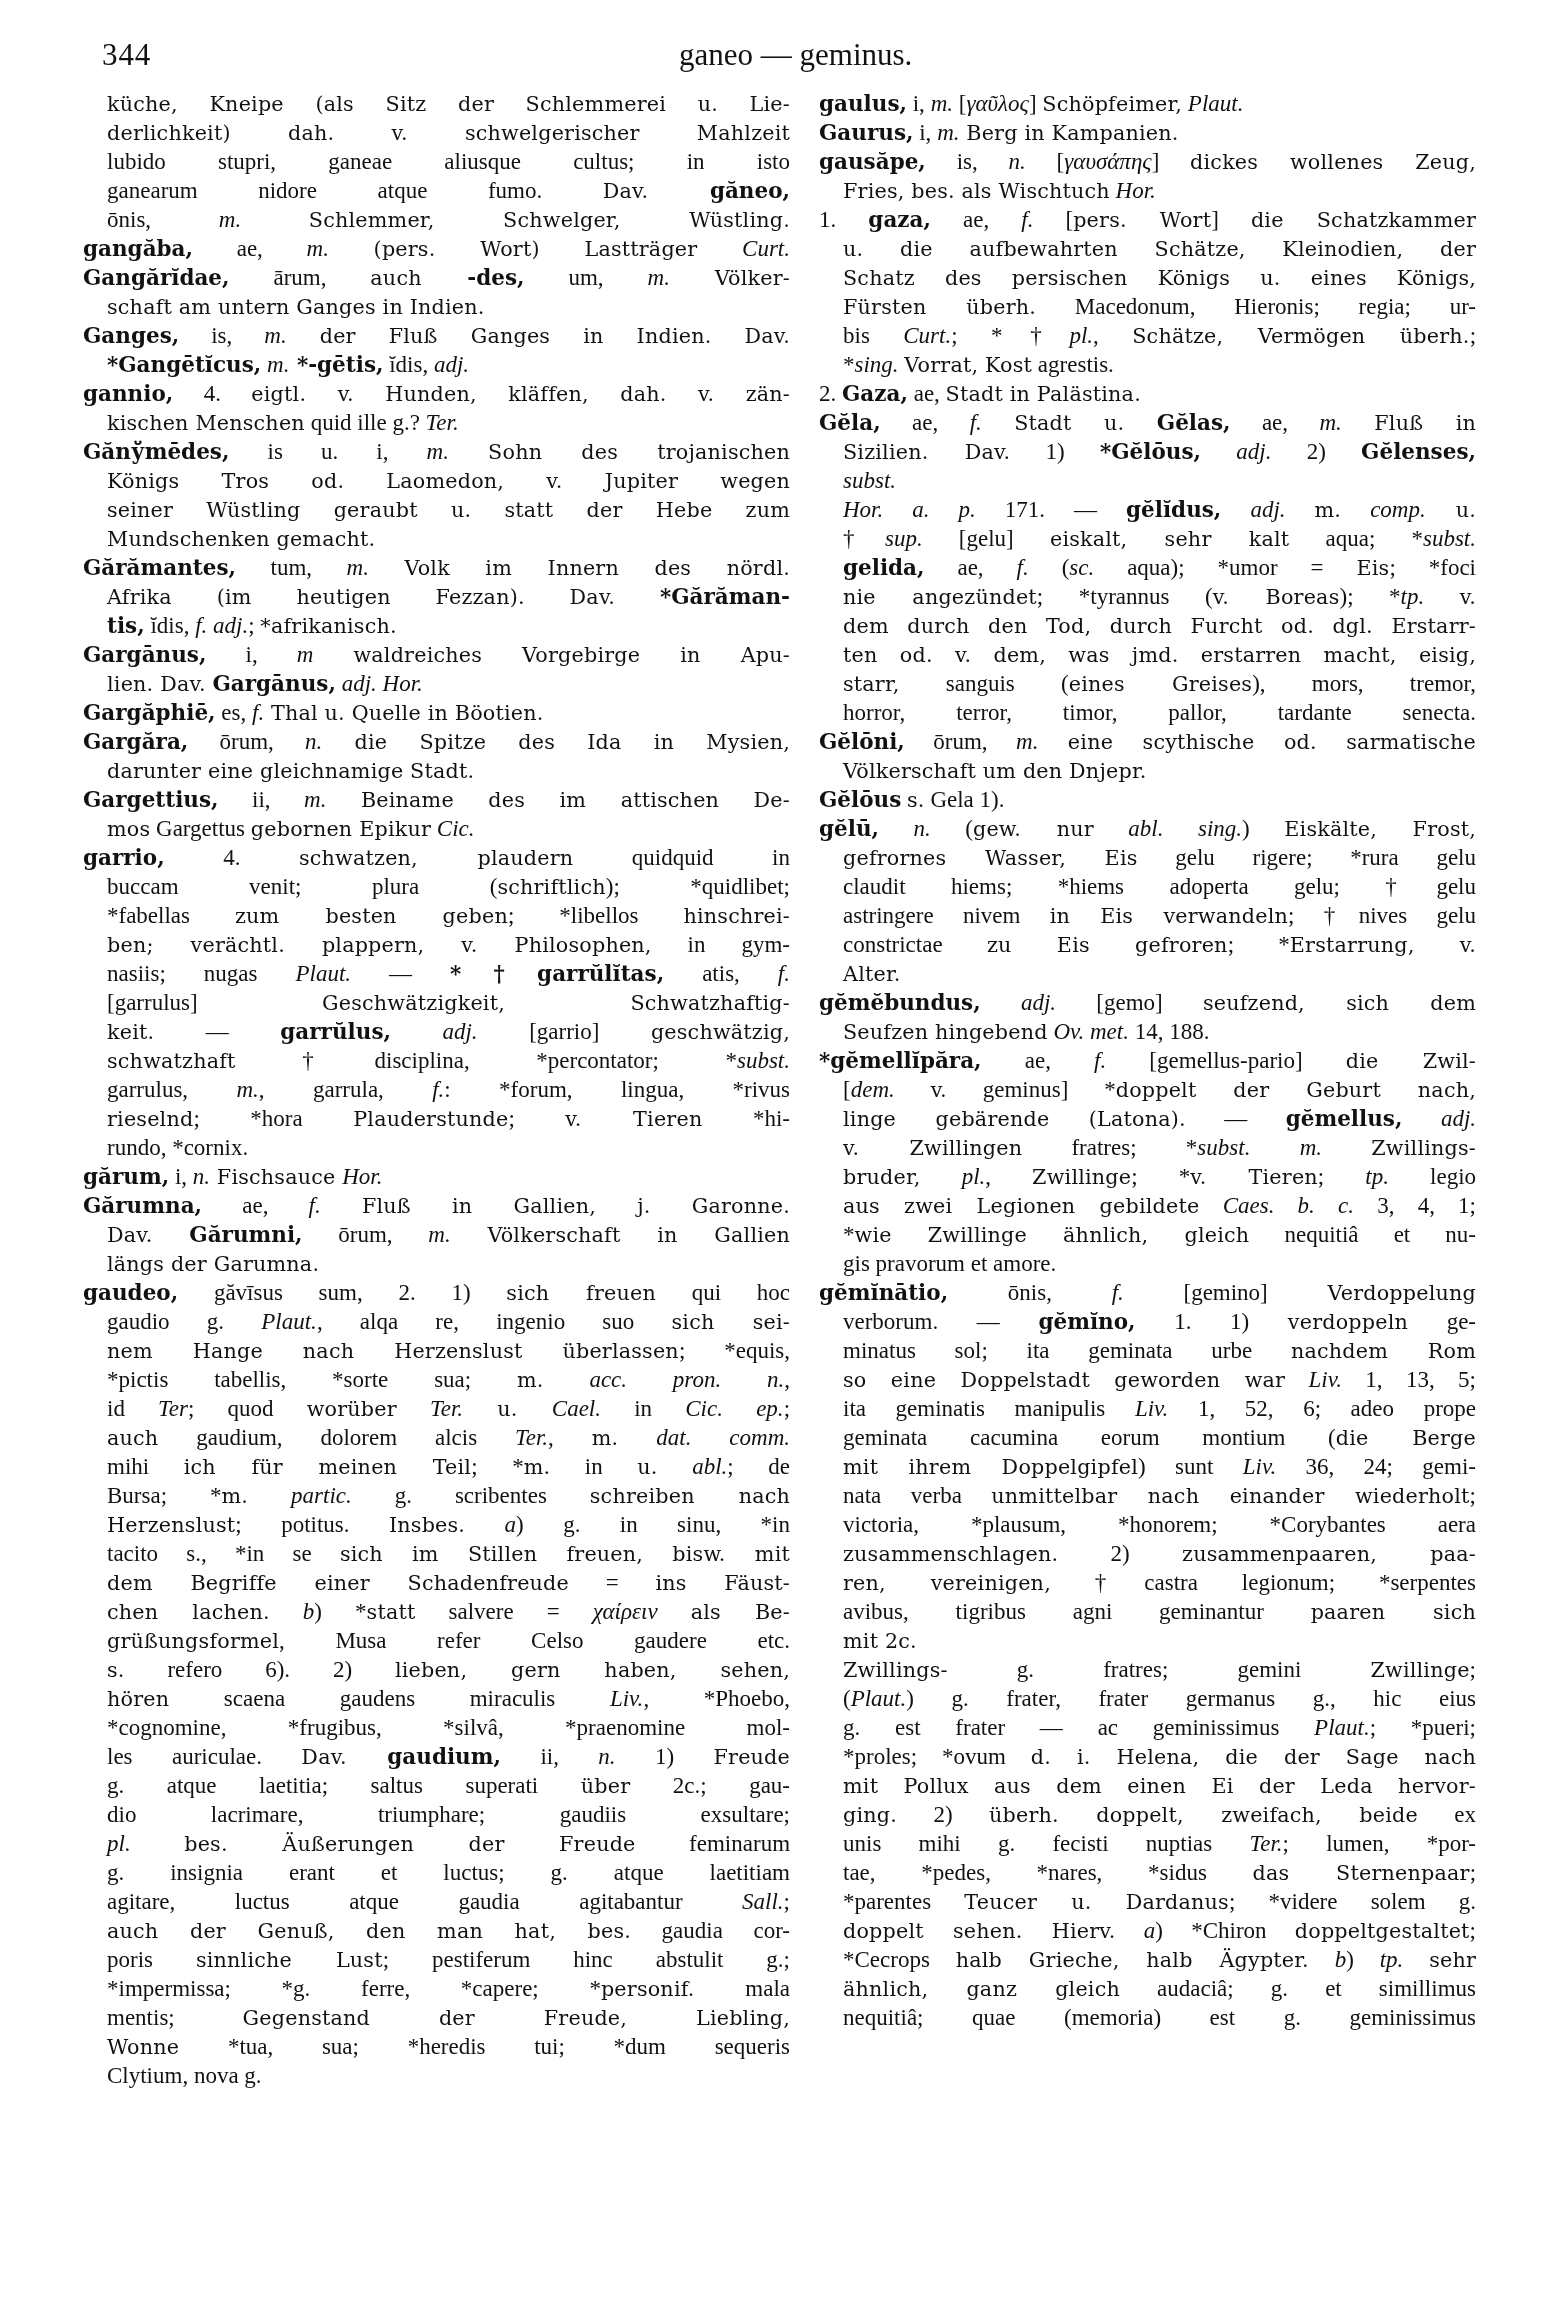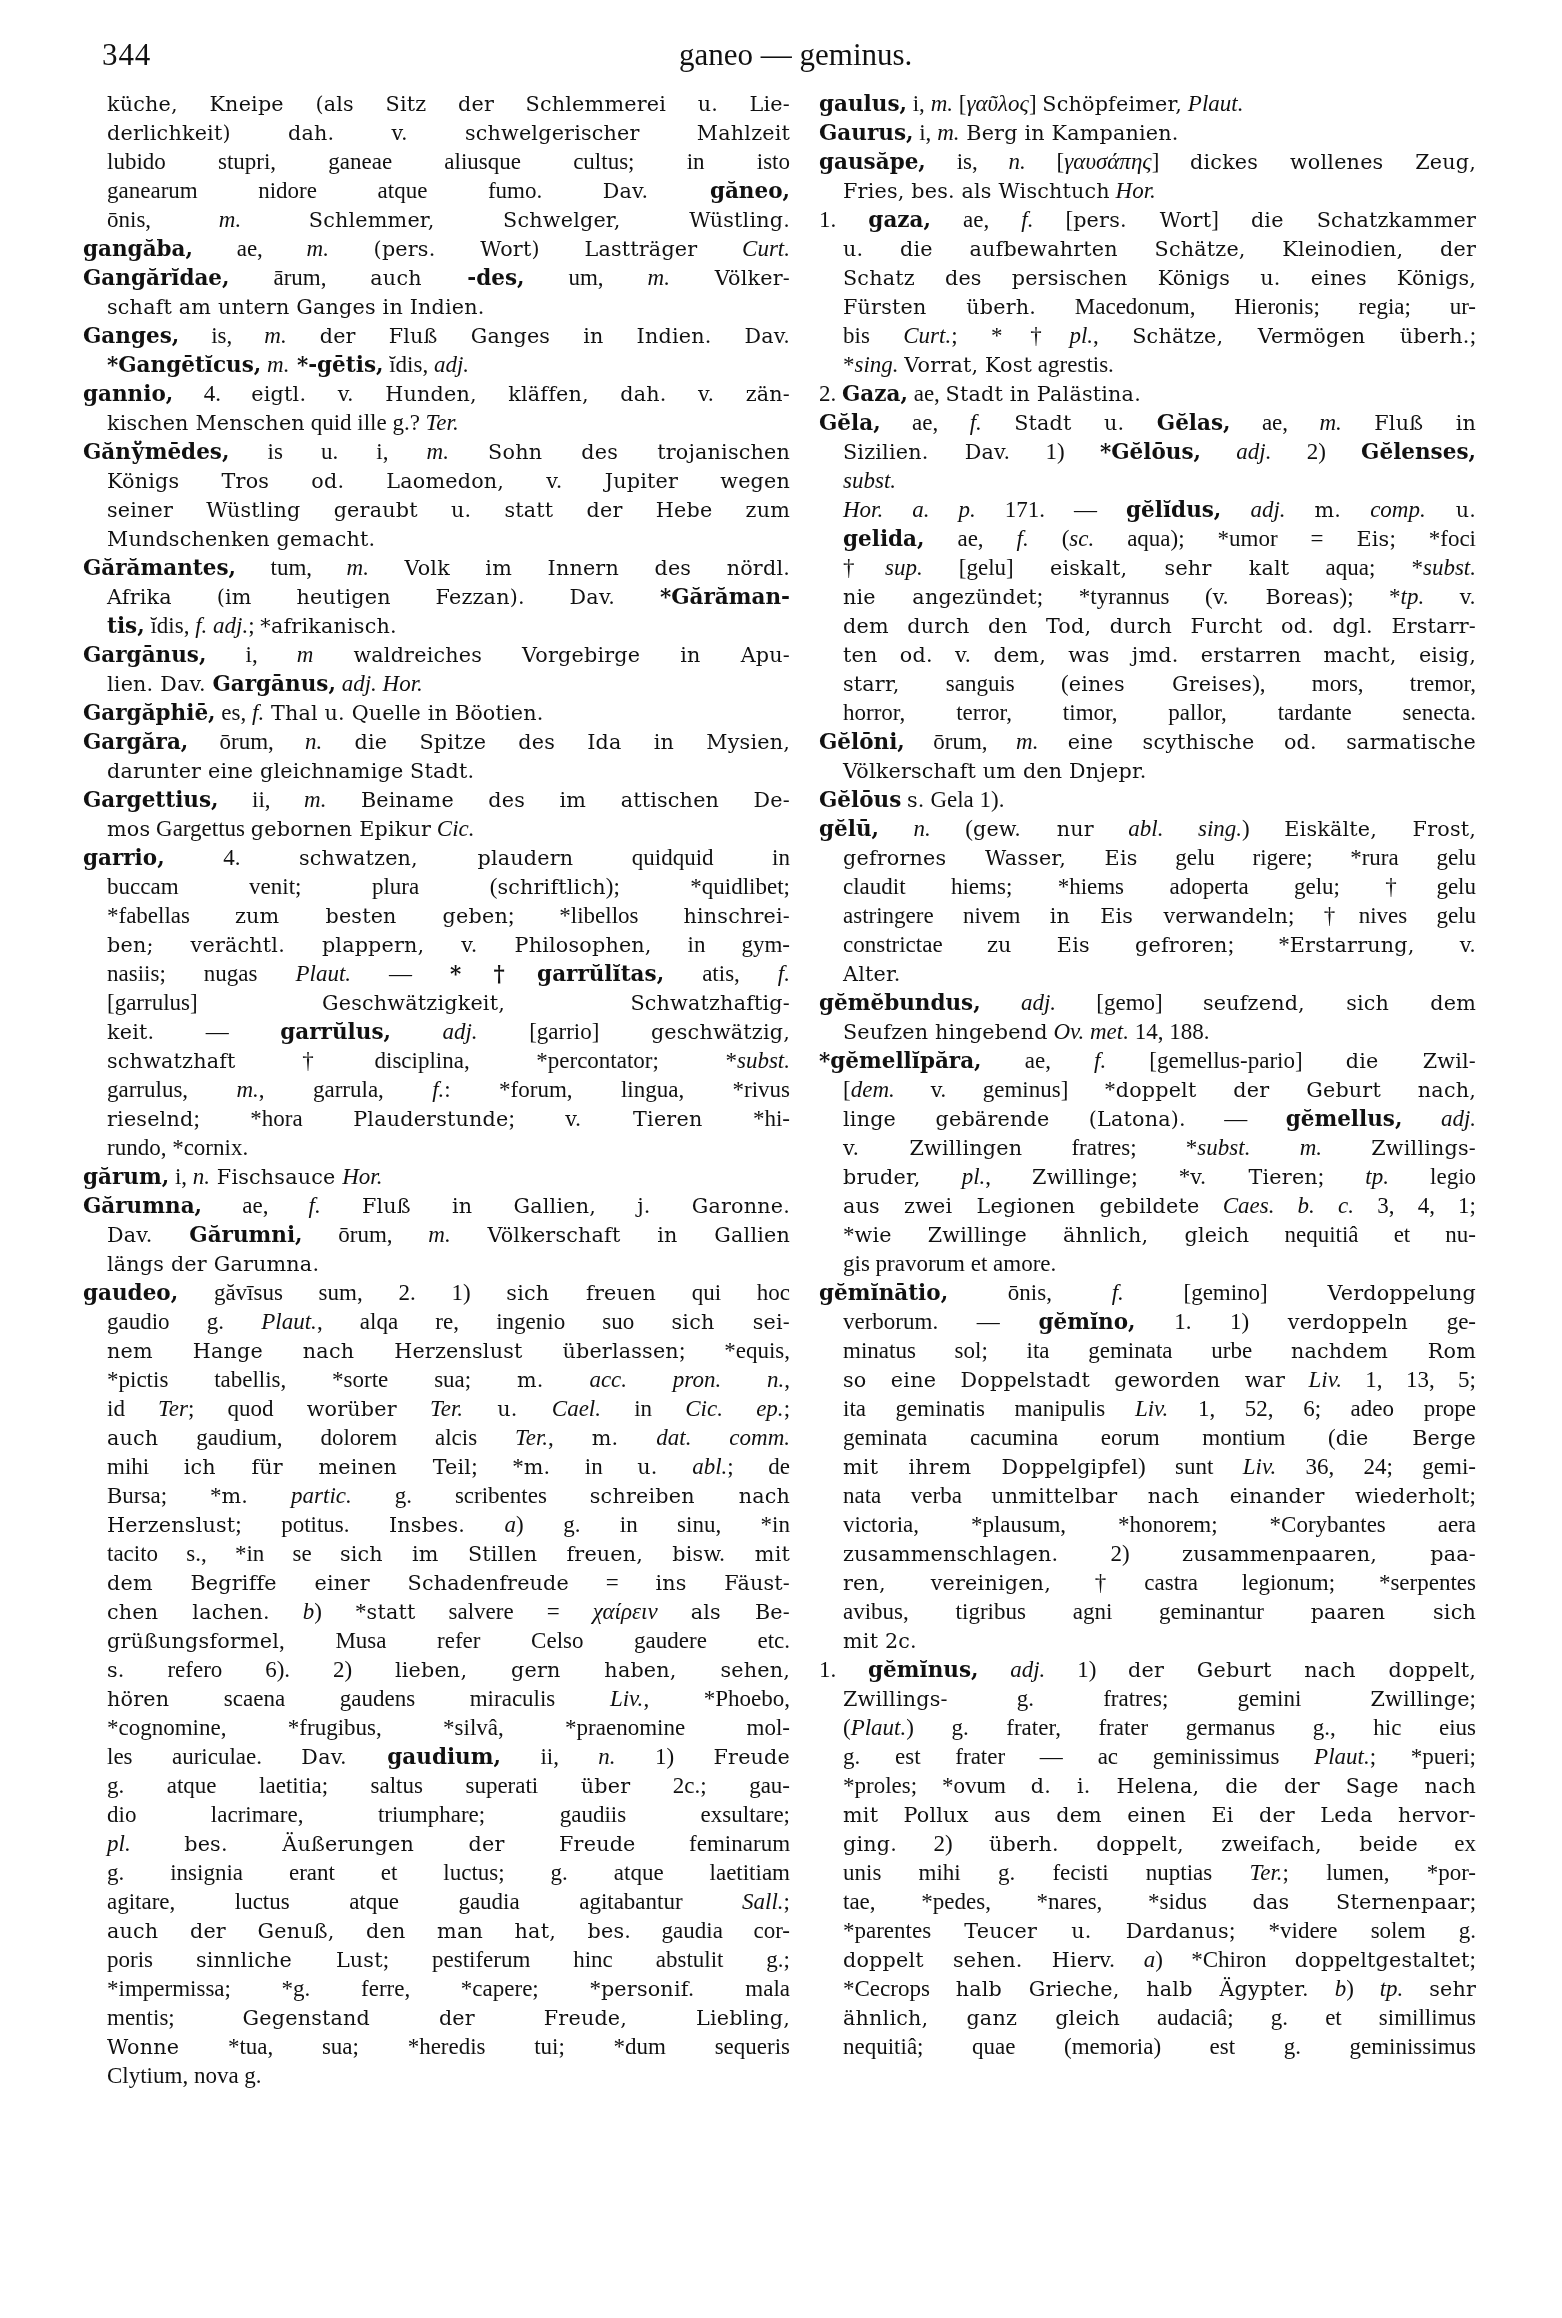--- a/index.html
+++ b/index.html
@@ -110,22 +110,22 @@
       <div class="line indent" style=""><span class="f">u. die aufbewahrten Schätze, Kleinodien, der</span></div>
       <div class="line indent" style=""><span class="f">Schatz des persischen Königs u. eines Königs,</span></div>
       <div class="line indent" style=""><span class="f">Fürsten überh.</span><span> Macedonum, Hieronis; regia; ur-</span></div>
       <div class="line indent" style=""><span>bis </span><span class="i">Curt.</span><span>; *†</span><span class="i">pl.</span><span>, </span><span class="f">Schätze, Vermögen überh.</span><span>;</span></div>
       <div class="line indent last" style=""><span>*</span><span class="i">sing.</span><span> </span><span class="f">Vorrat, Kost</span><span> agrestis.</span></div>
       <div class="line last" style=""><span>2. </span><span class="b">Gaza,</span><span> ae, </span><span class="f">Stadt in Palästina.</span></div>
       <div class="line" style=""><span class="b">Gĕla,</span><span> ae, </span><span class="i">f.</span><span class="f"> Stadt u. </span><span class="b">Gĕlas,</span><span> ae, </span><span class="i">m.</span><span class="f"> Fluß in</span></div>
       <div class="line indent" style=""><span class="f">Sizilien. Dav.</span><span> 1) </span><span class="b">*Gĕlōus,</span><span> </span><span class="i">adj.</span><span> 2) </span><span class="b">Gĕlenses,</span></div>
       <div class="line indent last" style=""><span class="i">subst.</span></div>
       <div class="line indent" style=""><span class="i">Hor. a. p.</span><span> 171. — </span><span class="b">gĕlĭdus,</span><span> </span><span class="i">adj.</span><span> </span><span class="f">m.</span><span> </span><span class="i">comp.</span><span class="f"> u.</span></div>
+      <div class="line indent" style=""><span>†</span><span class="i">sup.</span><span> [gelu] </span><span class="f">eiskalt, sehr kalt</span><span> aqua; *</span><span class="i">subst.</span></div>
       <div class="line indent" style=""><span class="b">gelida,</span><span> ae, </span><span class="i">f.</span><span> (</span><span class="i">sc.</span><span> aqua); *umor = </span><span class="f">Eis</span><span>; *foci</span></div>
-      <div class="line indent" style=""><span>†</span><span class="i">sup.</span><span> [gelu] </span><span class="f">eiskalt, sehr kalt</span><span> aqua; *</span><span class="i">subst.</span></div>
       <div class="line indent" style=""><span class="f">nie angezündet</span><span>; *tyrannus (</span><span class="f">v. Boreas</span><span>); *</span><span class="i">tp.</span><span> </span><span class="f">v.</span></div>
       <div class="line indent" style=""><span class="f">dem durch den Tod, durch Furcht od. dgl. Erstarr-</span></div>
       <div class="line indent" style=""><span class="f">ten od. v. dem, was jmd. erstarren macht, eisig,</span></div>
       <div class="line indent" style=""><span class="f">starr,</span><span> sanguis (</span><span class="f">eines Greises</span><span>), mors, tremor,</span></div>
       <div class="line indent" style=""><span>horror, terror, timor, pallor, tardante senecta.</span></div>
       <div class="line" style=""><span class="b">Gĕlōni,</span><span> ōrum, </span><span class="i">m.</span><span class="f"> eine scythische od. sarmatische</span></div>
       <div class="line indent last" style=""><span class="f">Völkerschaft um den Dnjepr.</span></div>
       <div class="line last" style=""><span class="b">Gĕlōus</span><span> </span><span class="f">s.</span><span> Gela 1).</span></div>
       <div class="line" style=""><span class="b">gĕlū,</span><span> </span><span class="i">n.</span><span> (</span><span class="f">gew. nur</span><span> </span><span class="i">abl. sing.</span><span>) </span><span class="f">Eiskälte, Frost,</span></div>
       <div class="line indent" style=""><span class="f">gefrornes Wasser, Eis</span><span> gelu rigere; *rura gelu</span></div>
@@ -149,21 +149,20 @@
       <div class="line indent" style=""><span class="f">so eine Doppelstadt geworden war</span><span> </span><span class="i">Liv.</span><span> 1, 13, 5;</span></div>
       <div class="line indent" style=""><span>ita geminatis manipulis </span><span class="i">Liv.</span><span> 1, 52, 6; adeo prope</span></div>
       <div class="line indent" style=""><span>geminata cacumina eorum montium (</span><span class="f">die Berge</span></div>
       <div class="line indent" style=""><span class="f">mit ihrem Doppelgipfel</span><span>) sunt </span><span class="i">Liv.</span><span> 36, 24; gemi-</span></div>
       <div class="line indent" style=""><span>nata verba </span><span class="f">unmittelbar nach einander wiederholt</span><span>;</span></div>
       <div class="line indent" style=""><span>victoria, *plausum, *honorem; *Corybantes aera</span></div>
       <div class="line indent" style=""><span class="f">zusammenschlagen.</span><span> 2) </span><span class="f">zusammenpaaren, paa-</span></div>
       <div class="line indent" style=""><span class="f">ren, vereinigen,</span><span> †castra legionum; *serpentes</span></div>
       <div class="line indent" style=""><span>avibus, tigribus agni geminantur </span><span class="f">paaren sich</span></div>
       <div class="line indent last" style=""><span class="f">mit 2c.</span></div>
-      <div class="line" style=""><span>1. </span><span class="b">gĕmĭnus,</span><span> </span><span class="i">adj.</span><span> 1) </span><span class="f">der Geburt nach doppelt,</span></div>
       <div class="line indent" style=""><span class="f">Zwillings-</span><span> g. fratres; gemini </span><span class="f">Zwillinge</span><span>;</span></div>
       <div class="line indent" style=""><span>(</span><span class="i">Plaut.</span><span>) g. frater, frater germanus g., hic eius</span></div>
       <div class="line indent" style=""><span>g. est frater — ac geminissimus </span><span class="i">Plaut.</span><span>; *pueri;</span></div>
       <div class="line indent" style=""><span>*proles; *ovum </span><span class="f">d. i. Helena, die der Sage nach</span></div>
       <div class="line indent" style=""><span class="f">mit Pollux aus dem einen Ei der Leda hervor-</span></div>
       <div class="line indent" style=""><span class="f">ging.</span><span> 2) </span><span class="f">überh. doppelt, zweifach, beide</span><span> ex</span></div>
       <div class="line indent" style=""><span>unis mihi g. fecisti nuptias </span><span class="i">Ter.</span><span>; lumen, *por-</span></div>
       <div class="line indent" style=""><span>tae, *pedes, *nares, *sidus </span><span class="f">das Sternenpaar</span><span>;</span></div>
       <div class="line indent" style=""><span>*parentes </span><span class="f">Teucer u. Dardanus</span><span>; *videre solem g.</span></div>
       <div class="line indent" style=""><span class="f">doppelt sehen. Hierv.</span><span> </span><span class="i">a</span><span>) *Chiron </span><span class="f">doppeltgestaltet</span><span>;</span></div>

